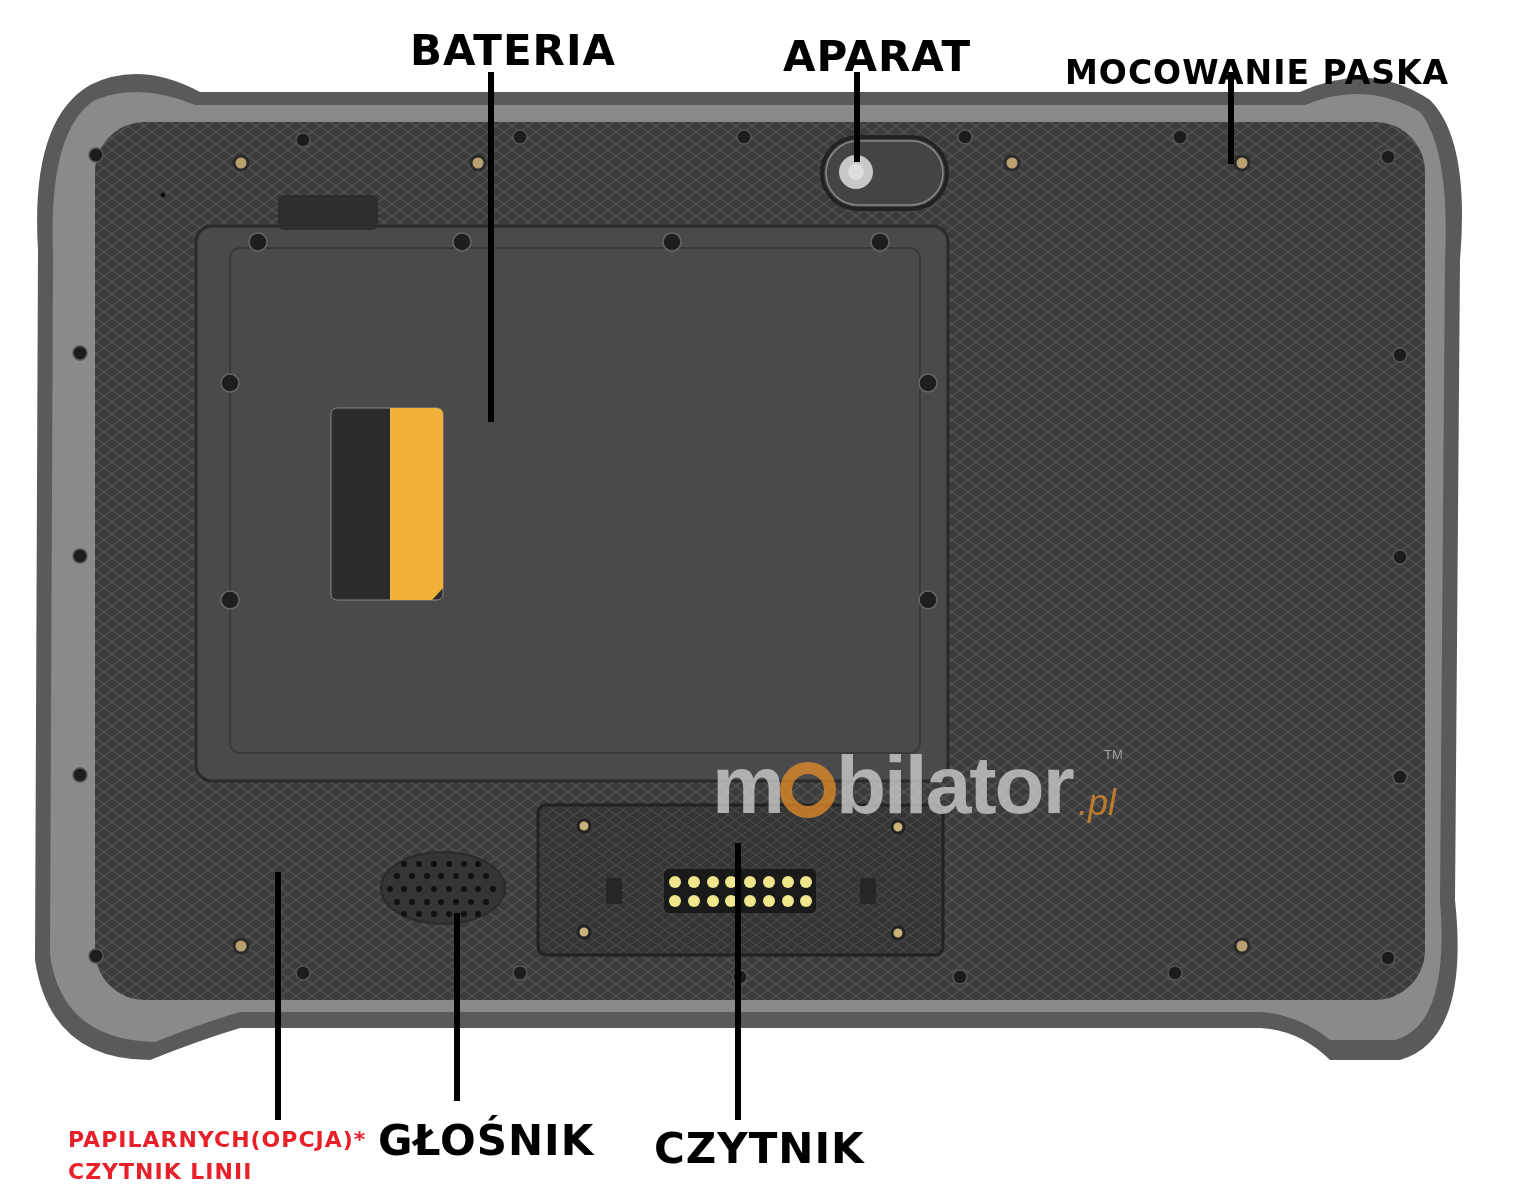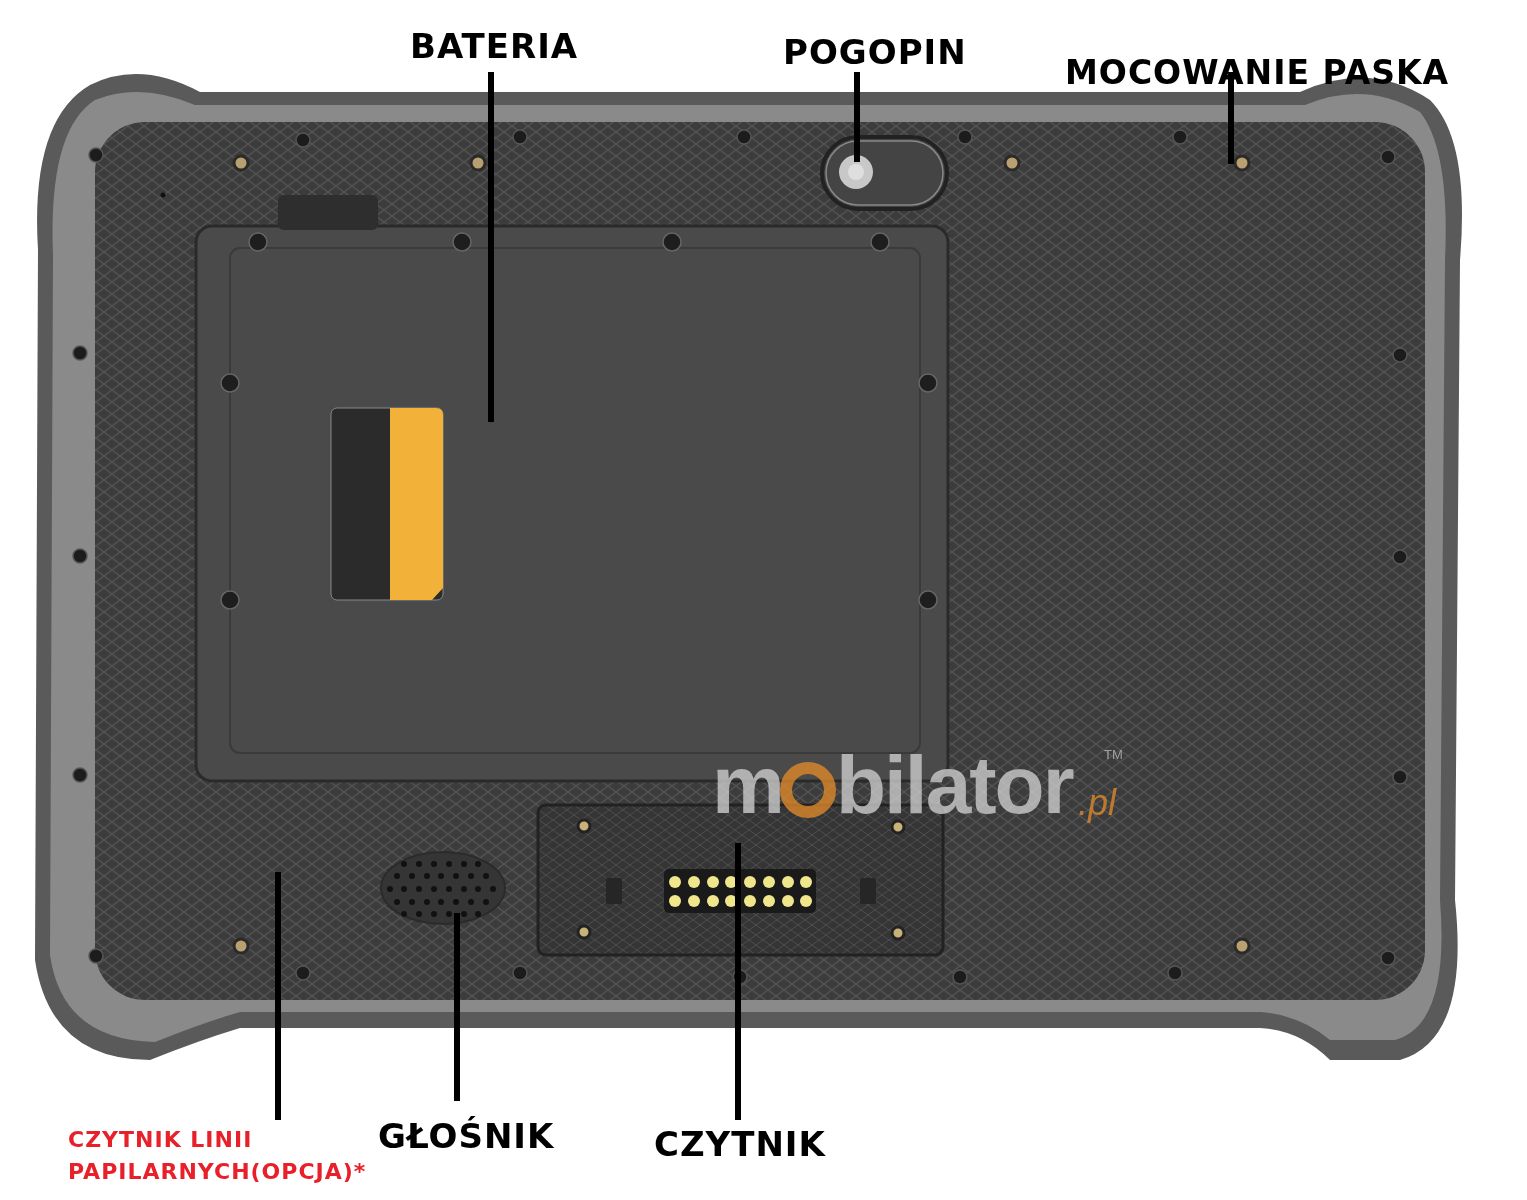--- a/index.html
+++ b/index.html
@@ -1,17 +1,17 @@
 <!DOCTYPE html>
 <html><head>
 <meta charset="utf-8">
 <style>
   html,body{margin:0;padding:0;background:#fff;}
   body{width:1527px;height:1200px;position:relative;overflow:hidden;font-family:"Liberation Sans","DejaVu Sans",sans-serif;}
-  .lbl{position:absolute;font-weight:900;color:#000;font-size:34px;letter-spacing:1px;white-space:nowrap;font-family:"DejaVu Sans","Liberation Sans",sans-serif;}
+  .lbl{position:absolute;font-weight:900;color:#000;font-size:42px;letter-spacing:1px;white-space:nowrap;font-family:"DejaVu Sans","Liberation Sans",sans-serif;}
   .lbl.red{color:#e8202a;font-size:22px;line-height:32px;letter-spacing:1px;}
   .line{position:absolute;background:#000;width:6px;}
   svg{position:absolute;left:0;top:0;}
 </style>
 </head>
 <body>
 
 <svg width="1527" height="1200" viewBox="0 0 1527 1200">
   <defs>
     <pattern id="diamond" width="16" height="12" patternUnits="userSpaceOnUse">
@@ -169,20 +169,20 @@
 </svg>
 
 <div class="line" style="left:488px;top:72px;height:350px;"></div>
 <div class="line" style="left:854px;top:72px;height:90px;"></div>
 <div class="line" style="left:1228px;top:72px;height:92px;"></div>
 <div class="line" style="left:275px;top:872px;height:248px;"></div>
 <div class="line" style="left:454px;top:913px;height:188px;"></div>
 <div class="line" style="left:735px;top:843px;height:277px;"></div>
 
 <div class="lbl" style="left:410px;top:26px;">BATERIA</div>
-<div class="lbl" style="left:783px;top:32px;">POGOPIN</div>
+<div class="lbl" style="left:783px;top:32px;">APARAT</div>
 <div class="lbl" style="left:1065px;top:33px;font-size:33px;margin-top:20px;">MOCOWANIE PASKA</div>
 <div class="lbl red" style="left:68px;top:1124px;">
+  <div>PAPILARNYCH(OPCJA)*</div>
   <div>CZYTNIK LINII</div>
-  <div>PAPILARNYCH(OPCJA)*</div>
 </div>
 <div class="lbl" style="left:378px;top:1116px;text-align:center;">GŁOŚNIK</div>
 <div class="lbl" style="left:654px;top:1124px;">CZYTNIK</div>
 
 </body></html>

